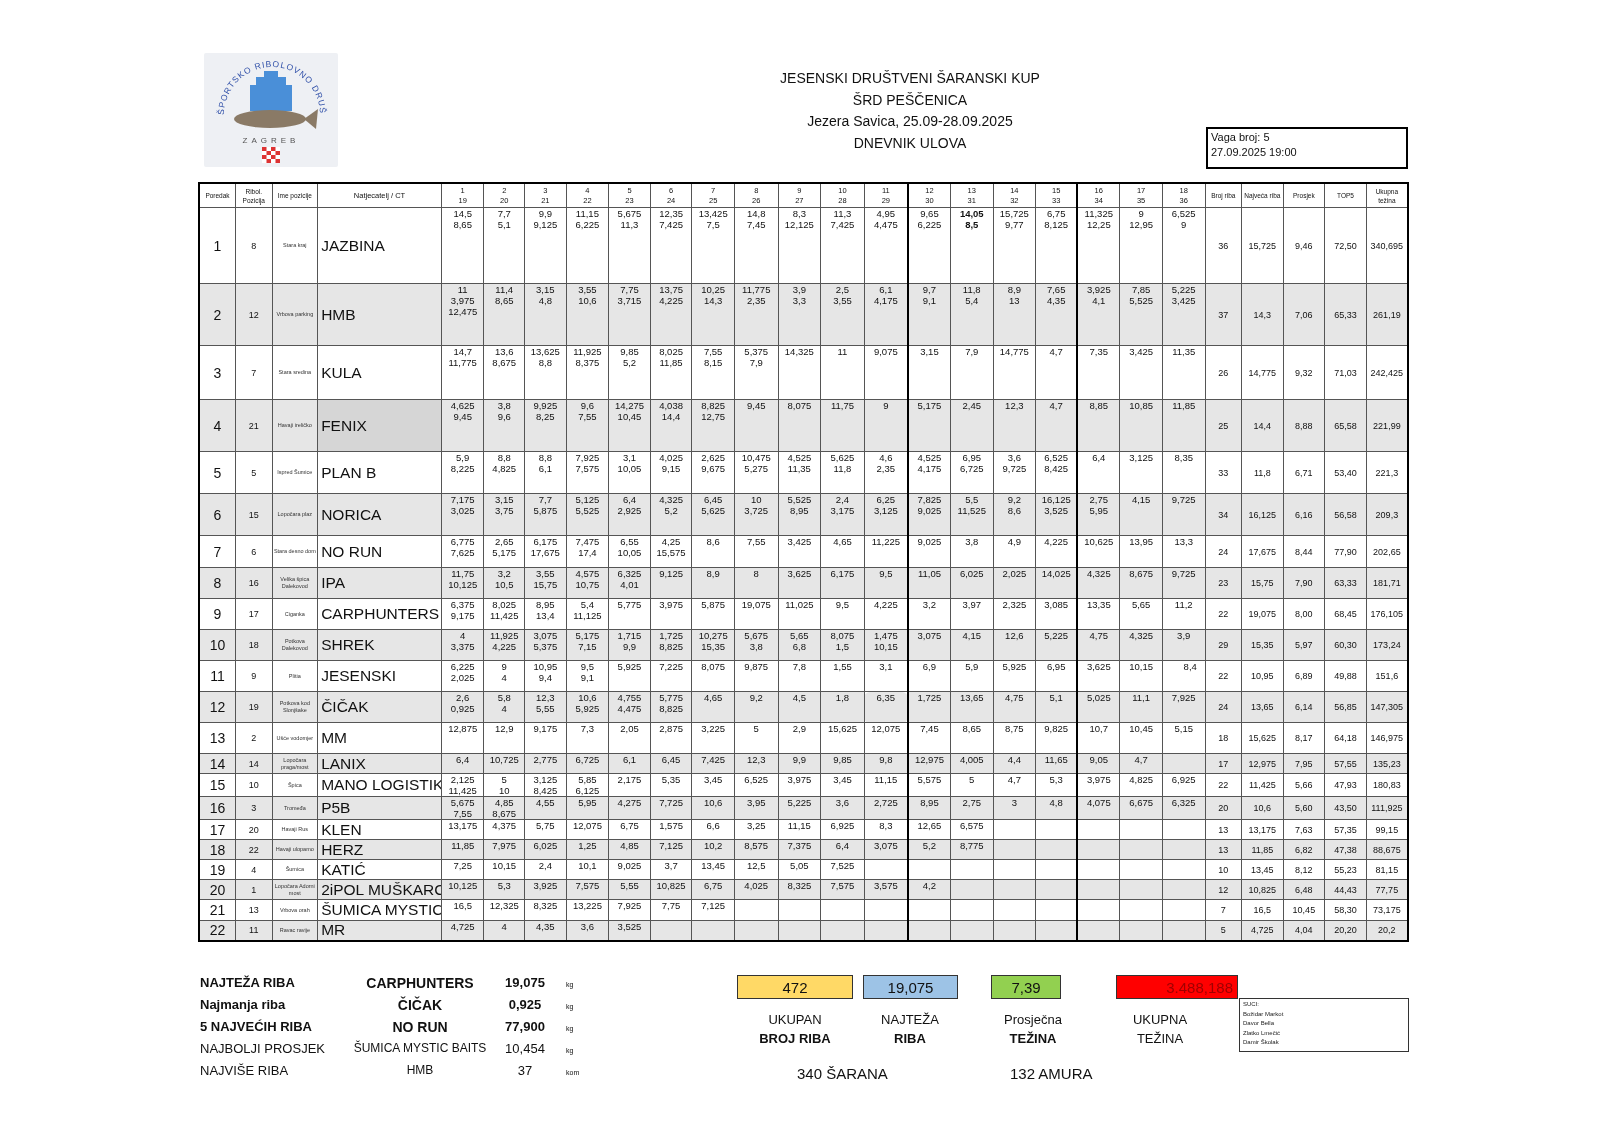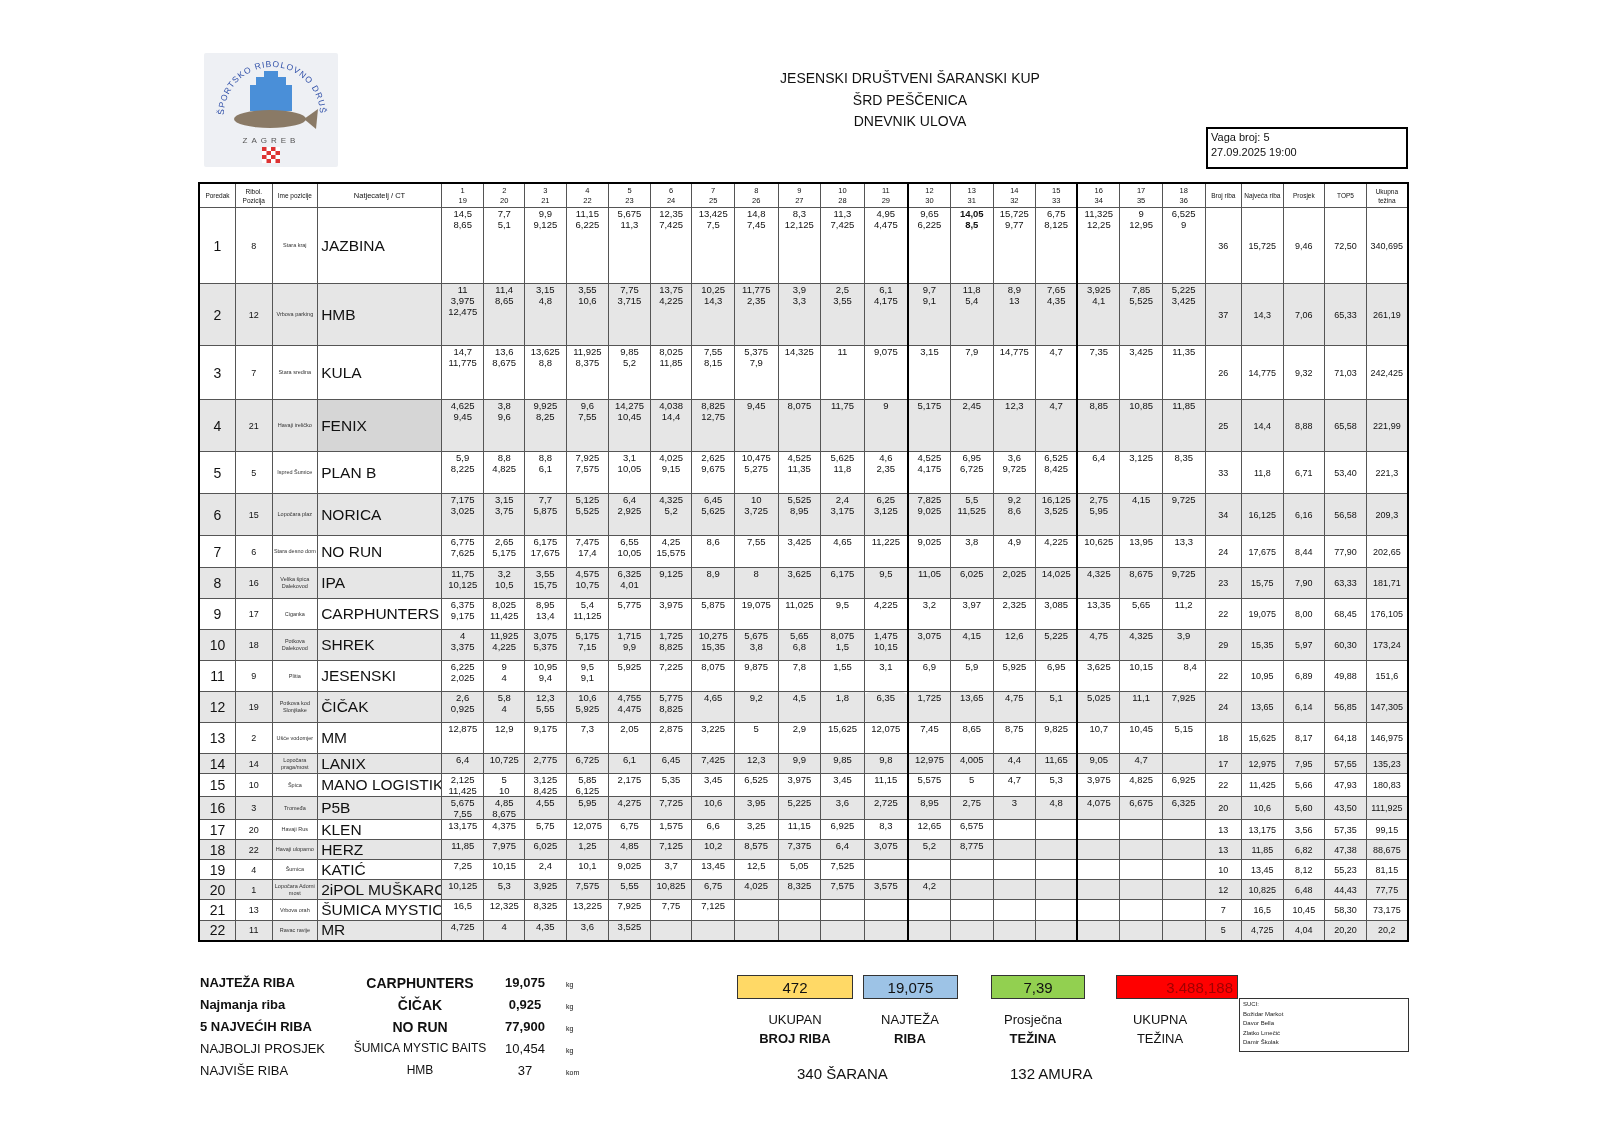--- a/index.html
+++ b/index.html
@@ -59,20 +59,21 @@
         <rect x="67" y="102" width="4.5" height="4" fill="#d33"></rect>
       <rect x="62.5" y="106" width="4.5" height="4" fill="#d33"></rect>
         <rect x="71.5" y="106" width="4.5" height="4" fill="#d33"></rect>
     </g>
   </svg>
 </div>
 
 <div class="title">
   <div>JESENSKI  DRUŠTVENI  ŠARANSKI KUP</div>
   <div>ŠRD PEŠČENICA</div>
+  <div>Jezera Savica, 25.09-28.09.2025</div>
   <div>DNEVNIK ULOVA</div>
 </div>
 
 <div class="vaga">
   <div>Vaga broj: 5</div>
   <div>27.09.2025 19:00</div>
 </div>
 
 <table class="main">
   <colgroup>
@@ -743,21 +744,21 @@
         <td class="c" style="white-space: pre-line;">8,3</td>
         <td class="c thick-l" style="white-space: pre-line;">12,65</td>
         <td class="c" style="white-space: pre-line;">6,575</td>
         <td class="c" style="white-space: pre-line;"></td>
         <td class="c" style="white-space: pre-line;"></td>
         <td class="c thick-l" style="white-space: pre-line;"></td>
         <td class="c" style="white-space: pre-line;"></td>
         <td class="c" style="white-space: pre-line;"></td>
         <td class="s">13</td>
         <td class="s">13,175</td>
-        <td class="s">3,56</td>
+        <td class="s">7,63</td>
         <td class="s">57,35</td>
         <td class="s">99,15</td>
       </tr>
       <tr class="alt" style="height: 20px;">
         <td class="rank">18</td>
         <td class="poz">22</td>
         <td class="pname">Havaji ulopamo</td>
         <td class="team">HERZ</td>
         <td class="c" style="white-space: pre-line;">11,85</td>
         <td class="c" style="white-space: pre-line;">7,975</td>
@@ -930,21 +931,21 @@
     <div class="sumrow" style="top: 88px;">
       <span class="lbl">NAJVIŠE RIBA</span>
       <span class="team" style="font-size:12px">HMB</span>
       <span class="val" style="left:290px">37</span>
       <span class="unit">kom</span>
     </div>
   </div>
 
 <div class="box" style="left: 737px; width: 116px; background: rgb(255, 217, 102);"><span>472</span></div>
 <div class="box" style="left: 863px; width: 95px; background: rgb(157, 195, 230);"><span>19,075</span></div>
-<div class="box" style="left: 991px; width: 94px; background: rgb(146, 208, 80);"><span>7,39</span></div>
+<div class="box" style="left: 991px; width: 70px; background: rgb(146, 208, 80);"><span>7,39</span></div>
 <div class="box" style="left: 1116px; width: 122px; text-align: right; padding-right: 4px; color: rgb(160, 0, 0); background: rgb(255, 0, 0);"><span>3.488,188</span></div>
 
 <div class="cap" style="left:720px;">
     <div>UKUPAN</div>
     <div class="b">BROJ RIBA</div>
   </div>
 <div class="cap" style="left:835px;">
     <div>NAJTEŽA</div>
     <div class="b">RIBA</div>
   </div>

